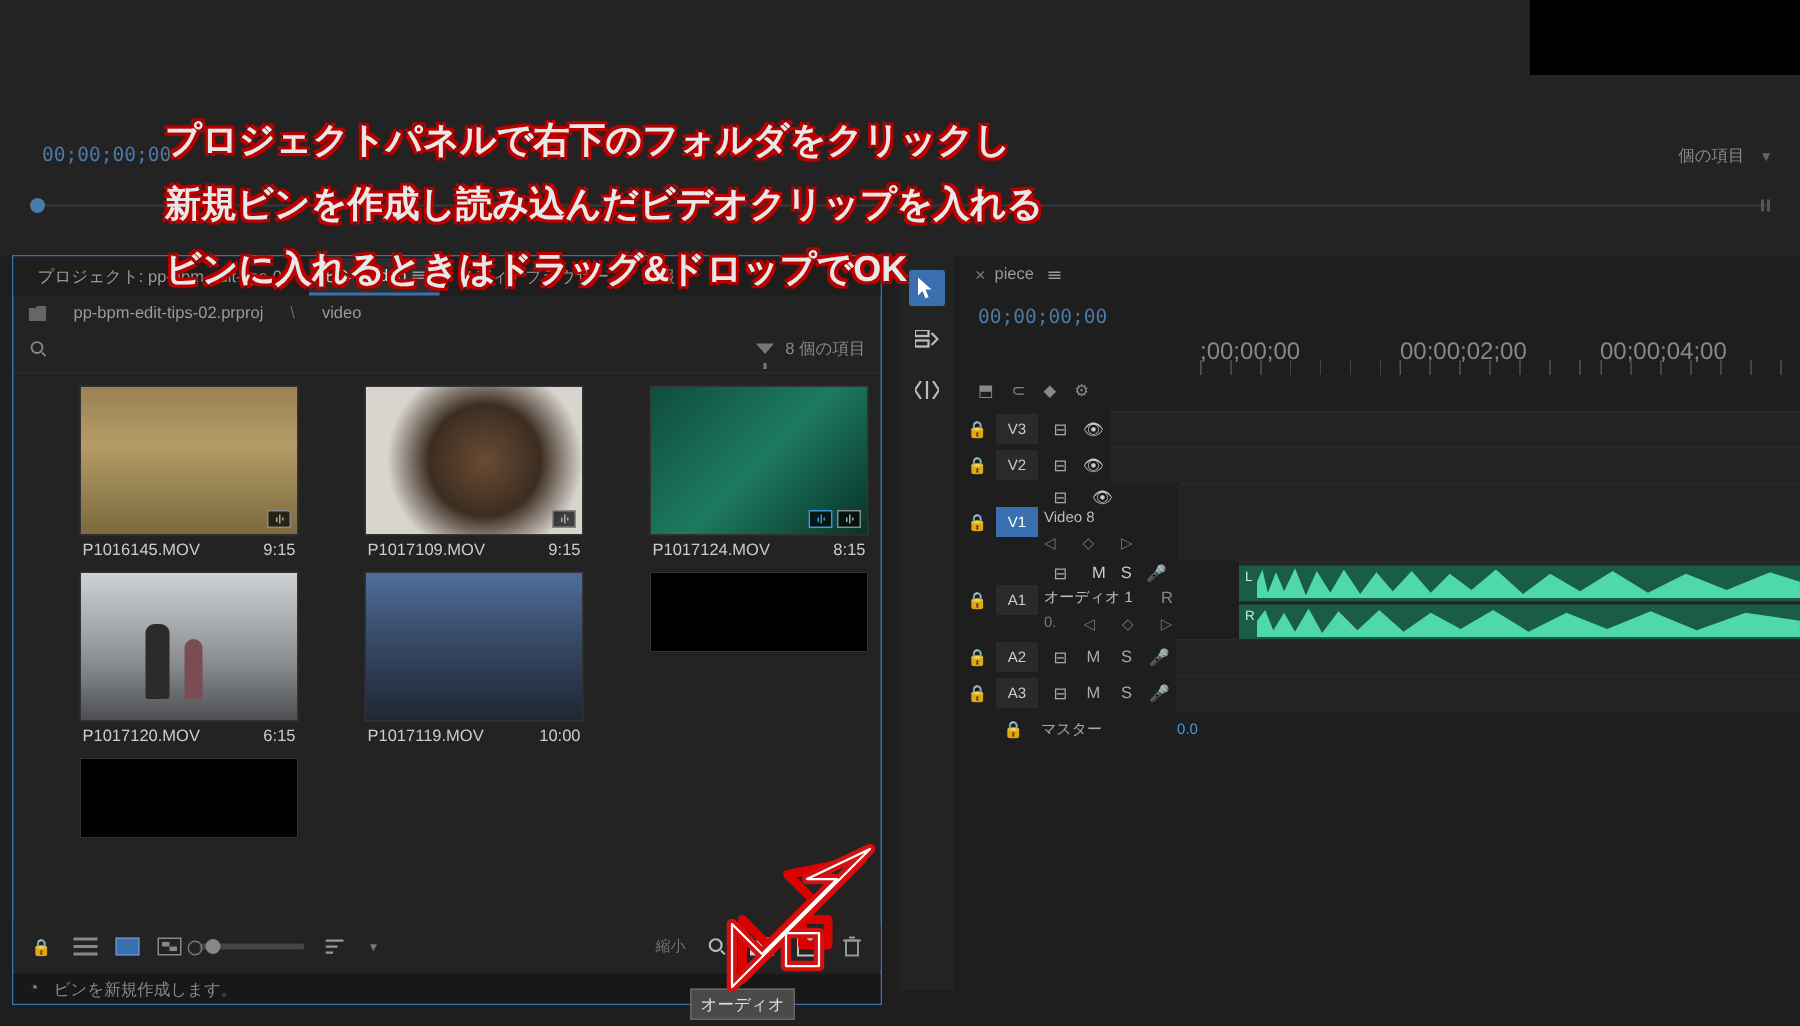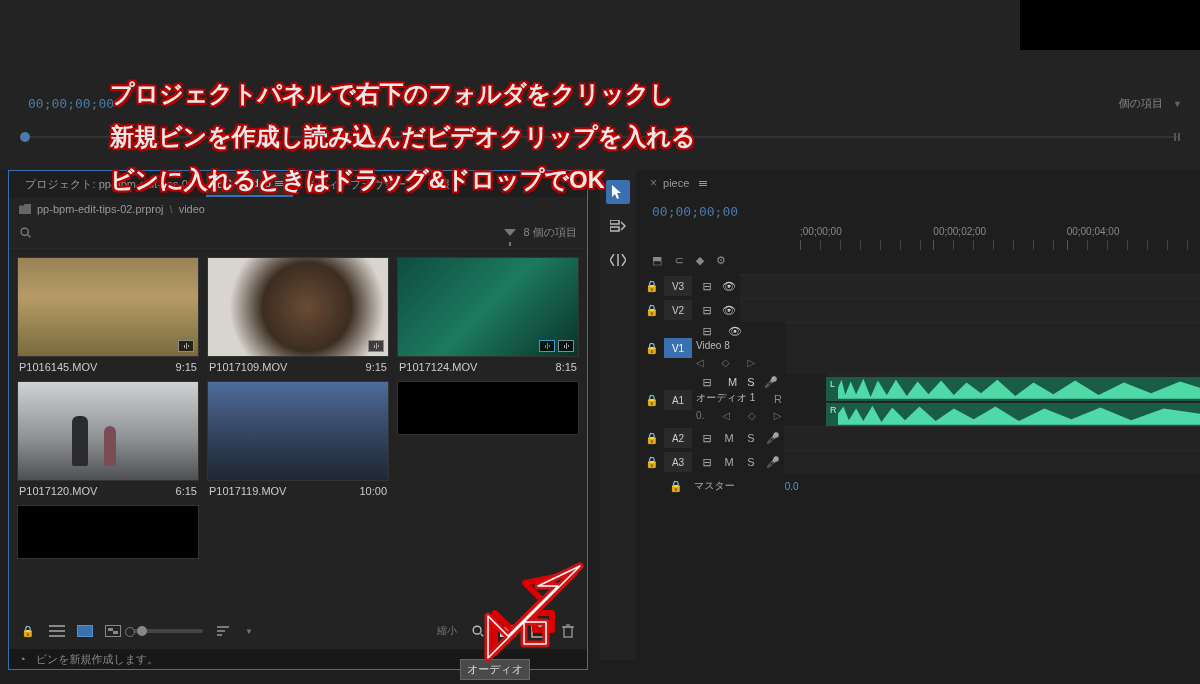--- a/index.html
+++ b/index.html
@@ -13,30 +13,30 @@
   .scrubber-head { position: absolute; left: 0; top: -4px; width: 10px; height: 10px; background: #4a7aa8; border-radius: 50%; }
   .scrubber-bar-end { position: absolute; right: 0; top: -3px; bottom: -3px; width: 6px; border-left: 2px solid #555; border-right: 2px solid #555; }
   .overlay-text { position: absolute; top: 72px; left: 110px; right: 28px; z-index: 50; pointer-events: none; }
   .overlay-line { font-size: 24px; font-weight: bold; color: #e8e8e8; text-shadow: -2px -2px 0 #b00, 2px -2px 0 #b00, -2px 2px 0 #b00, 2px 2px 0 #b00, 0 0 4px #b00; line-height: 1.8; white-space: nowrap; }
   .project-panel { position: absolute; top: 170px; left: 8px; width: 580px; height: 500px; background: #232323; border: 1px solid #3a6fb0; }
   .panel-tabs { display: flex; align-items: center; height: 26px; background: #1e1e1e; padding: 0 6px; gap: 2px; font-size: 11px; color: #999; }
   .tab { padding: 4px 10px; cursor: pointer; display: flex; align-items: center; gap: 4px; }
   .tab.active { background: #2d2d2d; color: #e0e0e0; border-bottom: 2px solid #3a6fb0; }
   .tab .menu-lines { display: inline-flex; flex-direction: column; gap: 1px; }
   .tab .menu-lines i { width: 8px; height: 1px; background: #999; display: block; }
-  .breadcrumb { display: flex; align-items: center; height: 24px; padding: 0 10px; font-size: 11px; color: #999; gap: 6px; }
+  .breadcrumb { display: flex; align-items: center; height: 24px; padding: 0 10px; font-size: 11px; color: #999; gap: 18px; }
   .bc-folder { width: 12px; height: 10px; background: #666; clip-path: polygon(0 14%, 40% 14%, 48% 0, 100% 0, 100% 100%, 0 100%); }
   .search-row { display: flex; align-items: center; height: 28px; padding: 0 10px 4px 10px; gap: 8px; border-bottom: 1px solid #2a2a2a; }
   .search-icon-svg { width: 13px; height: 13px; }
   .search-input { flex: 1; background: transparent; border: none; color: #c8c8c8; font-size: 11px; height: 18px; outline: none; }
   .item-count { font-size: 11px; color: #888; }
   .funnel { width: 0; height: 0; border-left: 6px solid transparent; border-right: 6px solid transparent; border-top: 7px solid #777; position: relative; }
   .funnel::after { content: ""; position: absolute; left: -1px; top: 6px; width: 2px; height: 4px; background: #777; }
   .thumbs { display: grid; grid-template-columns: repeat(3, 1fr); gap: 8px; padding: 8px; }
-  .clip { display: flex; flex-direction: column; cursor: pointer; }
+  .clip { display: flex; flex-direction: column; cursor: pointer; margin-left: 36px; }
   .thumb { width: 100%; height: 100px; background: #111; position: relative; overflow: hidden; border: 1px solid #333; }
   .thumb .badge-row { position: absolute; right: 4px; bottom: 4px; display: flex; gap: 3px; }
   .thumb .badge { background: rgba(0,0,0,0.7); border: 1px solid #888; width: 16px; height: 12px; display: flex; align-items: center; justify-content: center; }
   .thumb .badge.audio { border-color: #3a9ad9; }
   .thumb .wave { display: flex; gap: 1px; align-items: center; height: 7px; }
   .thumb .wave i { width: 1px; background: #aaa; }
   .clip-info { display: flex; justify-content: space-between; font-size: 11px; color: #ccc; padding: 4px 2px 0 2px; }
   .bottom-bar { position: absolute; bottom: 22px; left: 0; right: 0; height: 32px; background: #232323; display: flex; align-items: center; padding: 0 10px; gap: 12px; }
   .bottom-bar .spacer { flex: 1; }
   .icon-btn { width: 18px; height: 18px; display: flex; align-items: center; justify-content: center; color: #999; cursor: pointer; }
@@ -46,21 +46,21 @@
   .status-bar { position: absolute; bottom: 0; left: 0; right: 0; height: 20px; background: #181818; display: flex; align-items: center; padding: 0 10px; gap: 10px; font-size: 11px; color: #888; }
   .tooltip-box { position: absolute; bottom: 4px; left: 460px; background: #4a4a4a; color: #ddd; font-size: 11px; padding: 2px 6px; border: 1px solid #666; z-index: 40; }
   .tool-strip { position: absolute; top: 170px; left: 600px; width: 36px; height: 490px; background: #232323; display: flex; flex-direction: column; align-items: center; padding-top: 10px; gap: 10px; }
   .tool-strip .tool { width: 24px; height: 24px; display: flex; align-items: center; justify-content: center; color: #bbb; cursor: pointer; border-radius: 2px; }
   .tool-strip .tool.active { background: #3a6fb0; color: #fff; }
   .timeline-panel { position: absolute; top: 170px; left: 640px; right: 0; height: 490px; background: #1e1e1e; }
   .tl-header { display: flex; align-items: center; height: 26px; background: #1e1e1e; padding: 0 10px; gap: 6px; font-size: 11px; color: #999; }
   .tl-header .x { color: #777; font-size: 12px; }
   .tl-timecode-row { display: flex; align-items: center; height: 30px; padding: 0 12px; }
   .tl-timecode { color: #4a7aa8; font-size: 13px; font-family: monospace; }
-  .tl-ruler { position: relative; height: 24px; margin-left: 160px; display: flex; color: #888; font-size: 10px; }
+  .tl-ruler { position: relative; height: 24px; margin-left: 160px; display: flex; color: #888; font-size: 16px; }
   .tl-ruler .tick { width: 200px; position: relative; }
   .tl-ruler .tick::before { content: ""; position: absolute; bottom: 0; left: 0; right: 0; height: 10px; border-left: 1px solid #555; background: repeating-linear-gradient(90deg, transparent 0, transparent 19px, #444 19px, #444 20px); }
   .tl-icon-row { display: flex; align-items: center; height: 20px; padding: 0 12px; gap: 12px; color: #888; }
   .tracks { margin-top: 4px; }
   .track { display: flex; align-items: center; height: 24px; font-size: 11px; color: #ccc; }
   .track.tall { height: 52px; }
   .track .lock { width: 24px; text-align: center; color: #888; }
   .track .label-box { width: 28px; height: 20px; background: #2a2a2a; display: flex; align-items: center; justify-content: center; margin-right: 4px; font-size: 10px; }
   .track .label-box.on { background: #3a6fb0; color: #fff; }
   .track .tog { width: 22px; text-align: center; color: #aaa; }

